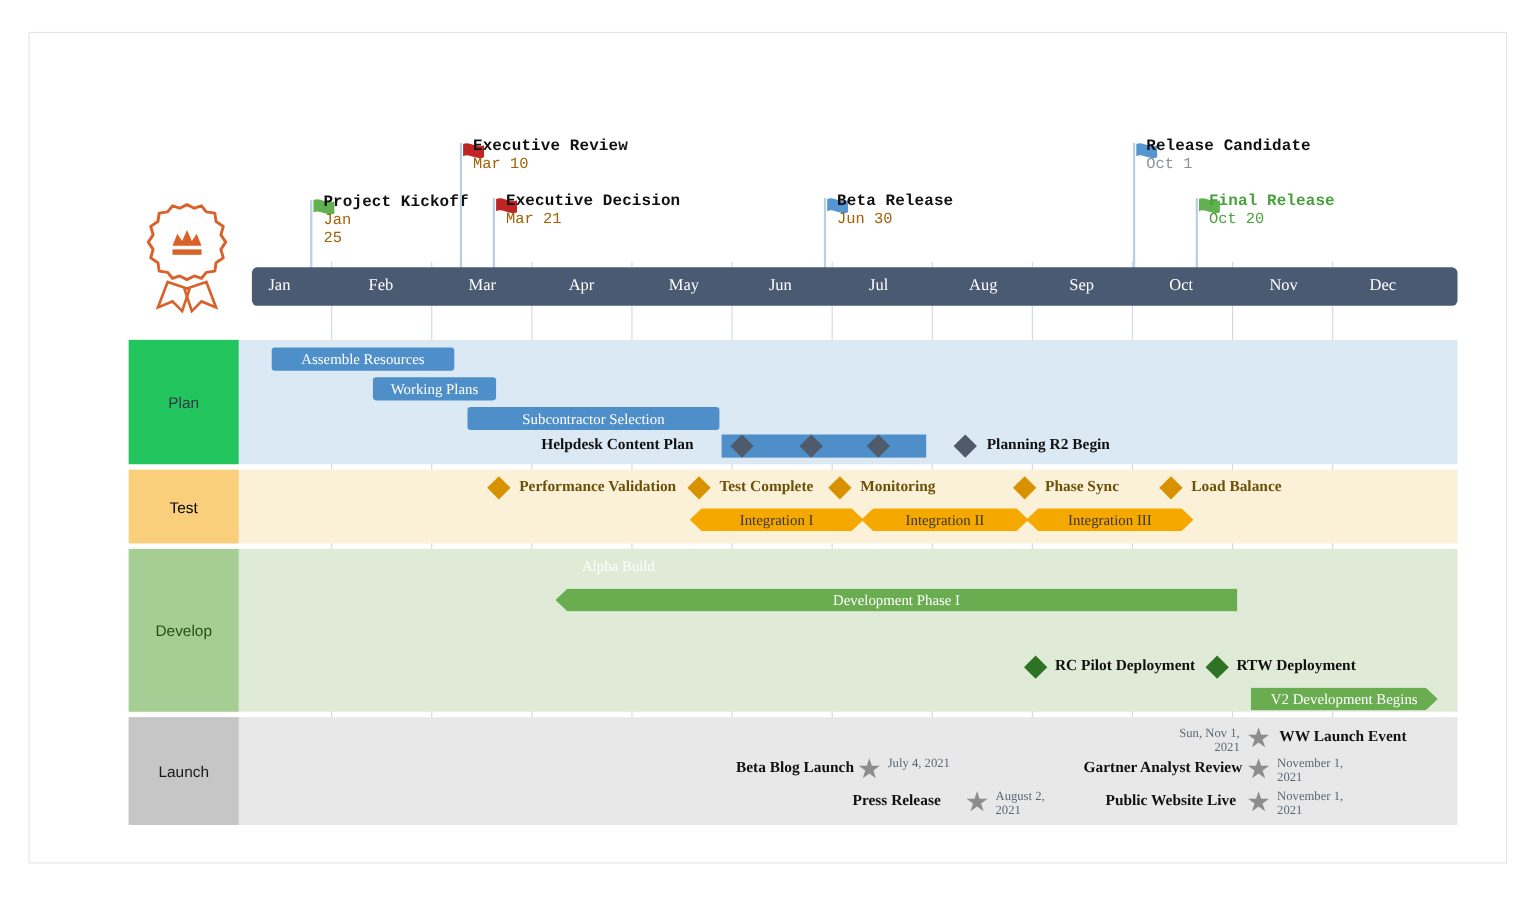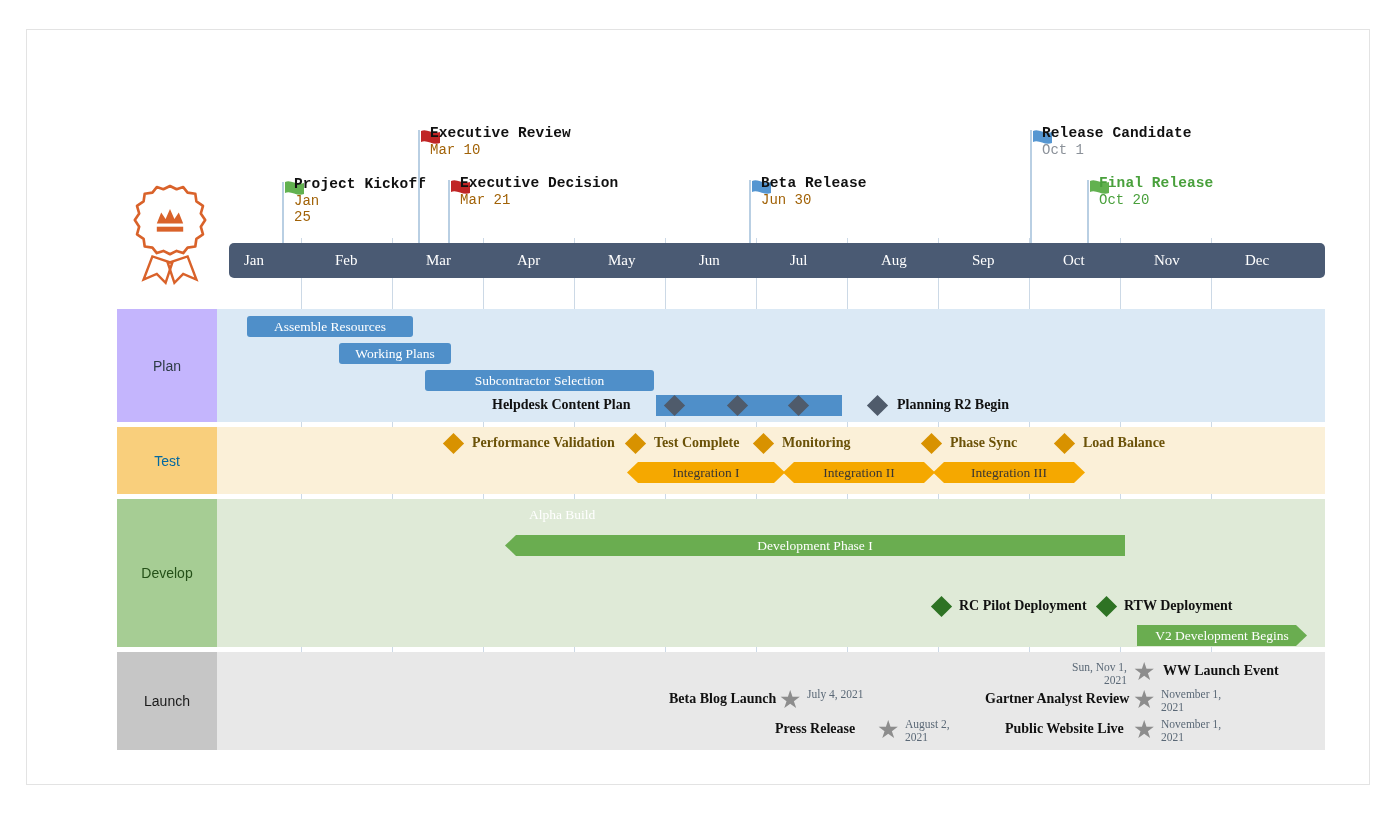--- a/index.html
+++ b/index.html
@@ -85,23 +85,23 @@
     display: flex; align-items: center; justify-content: center;
     font-family: "Liberation Sans", sans-serif;
     font-size: 14px;
   }
   .lane-body {
     position: absolute; left: 100px; top: 0;
     right: 0; height: 100%;
   }
 
   #lane-plan   { top: 279px; height: 113px; background: #dbe9f5; }
-  #lane-plan   .lane-label { background: #c4b5fd; color: #2e3b46; }
+  #lane-plan   .lane-label { background: #22c55e; color: #2e3b46; }
   #lane-test   { top: 397px; height: 67px;  background: #fbf0d8; }
-  #lane-test   .lane-label { background: #f9cf7c; color: #0369a1; }
+  #lane-test   .lane-label { background: #f9cf7c; color: #000000; }
   #lane-dev    { top: 469px; height: 148px; background: #dfead7; }
   #lane-dev    .lane-label { background: #a6cd94; color: #245018; }
   #lane-launch { top: 622px; height: 98px;  background: #e8e8e8; }
   #lane-launch .lane-label { background: #c6c6c6; color: #1a1a1a; }
 
   
   .bar {
     position: absolute;
     height: 21px;
     display: flex; align-items: center; justify-content: center;

